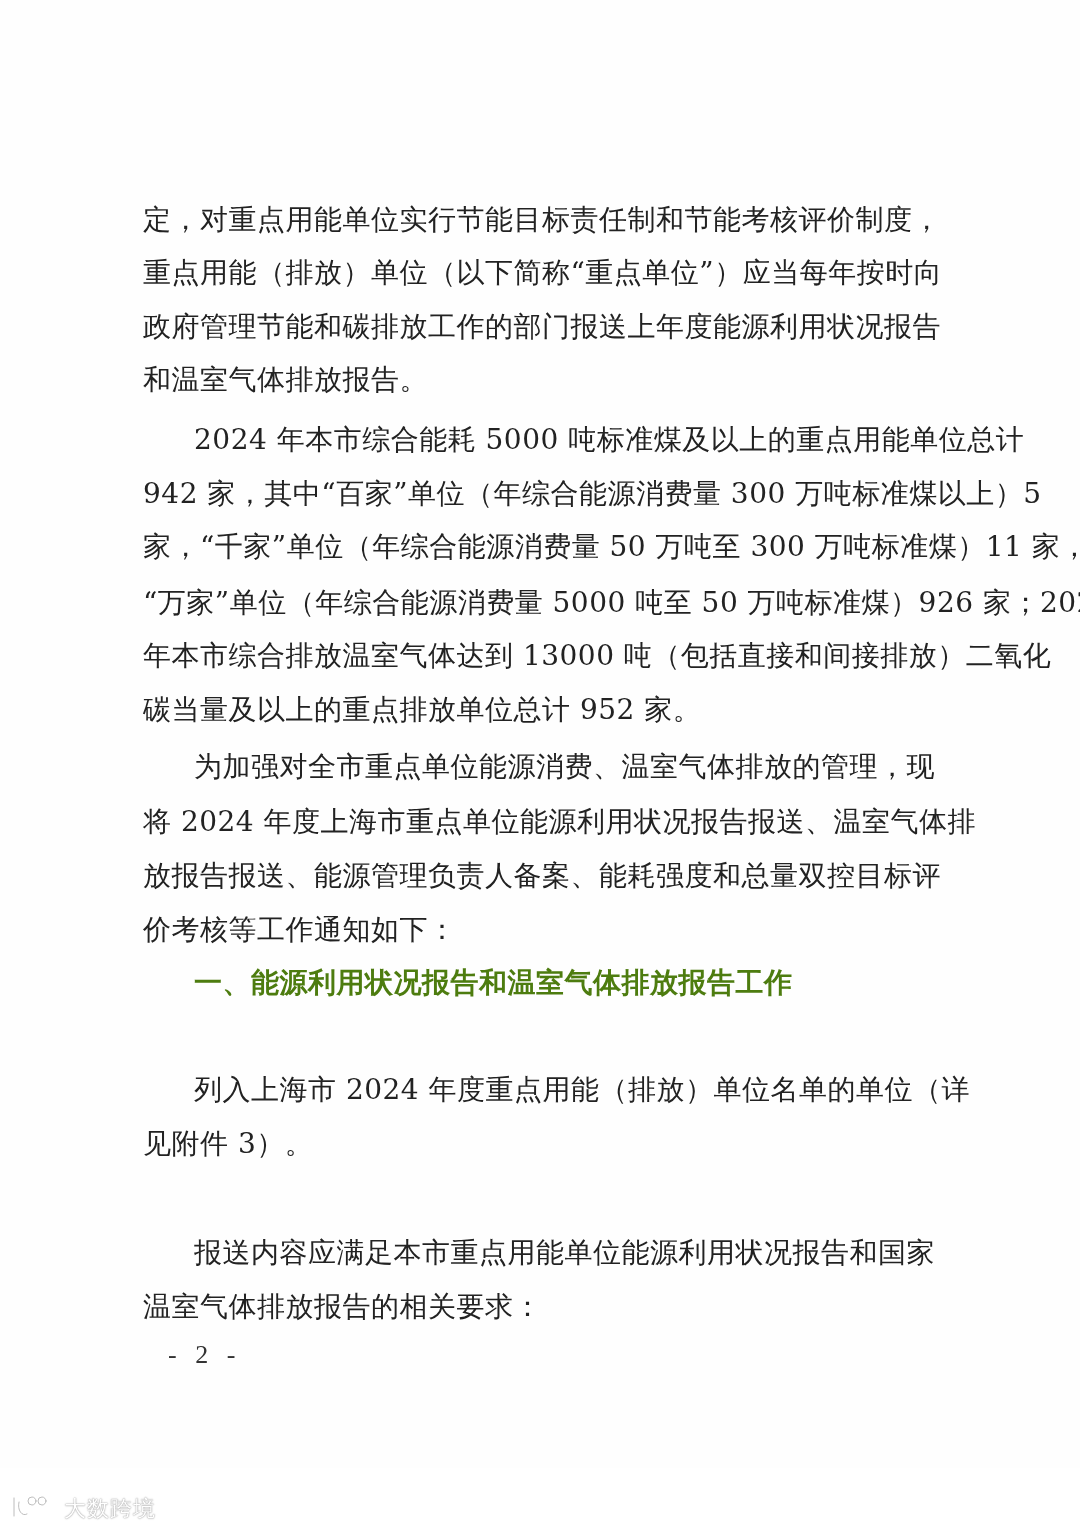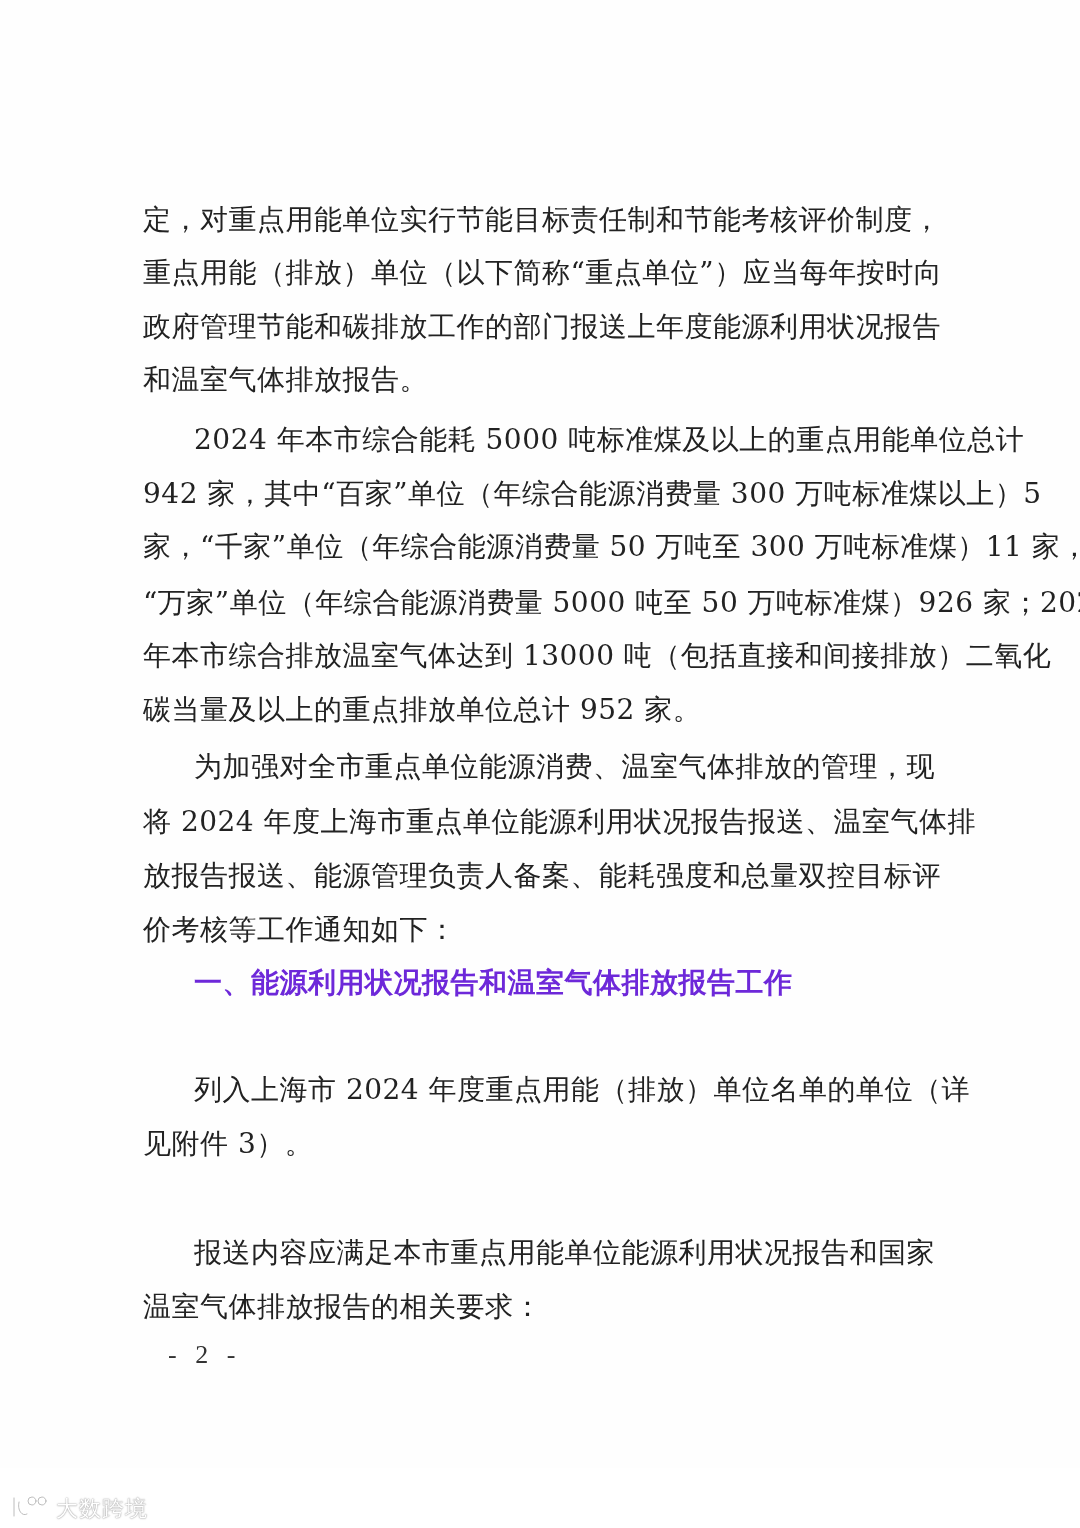--- a/index.html
+++ b/index.html
@@ -38,21 +38,21 @@
     text-align-last: justify;
   }
   .line.indent {
     left: 194px;
     width: 731px;
   }
   .line.heading {
     font-family: "DejaVu Sans", "Liberation Sans", sans-serif;
     font-weight: bold;
     font-size: 28px;
-    color: #6d28d9;
+    color: #4d7c0f;
   }
   .page-number {
     position: absolute;
     left: 168px;
     top: 1337px;
     height: 36px;
     line-height: 36px;
     font-family: "Liberation Serif", "DejaVu Serif", serif;
     font-size: 26px;
     color: #333333;
@@ -77,20 +77,21 @@
     color: #ffffff;
     text-shadow: 0 0 1px #9a9a9a, 0 0 2px #b0b0b0;
     letter-spacing: -2px;
   }
   .watermark-text {
     font-family: Liberation Mono, monospace;
     font-size: 22px;
     color: #ffffff;
     text-shadow: 0 0 1px #8c8c8c, 0 0 2px #a8a8a8;
     letter-spacing: 1px;
+    margin-left: 8px;
   }
 </style>
 </head>
 <body>
 
 <div class="page">
 
   <div class="line full" style="top:200px">定，对重点用能单位实行节能目标责任制和节能考核评价制度，</div>
   <div class="line full" style="top:253px">重点用能（排放）单位（以下简称“重点单位”）应当每年按时向</div>
   <div class="line full" style="top:307px">政府管理节能和碳排放工作的部门报送上年度能源利用状况报告</div>

